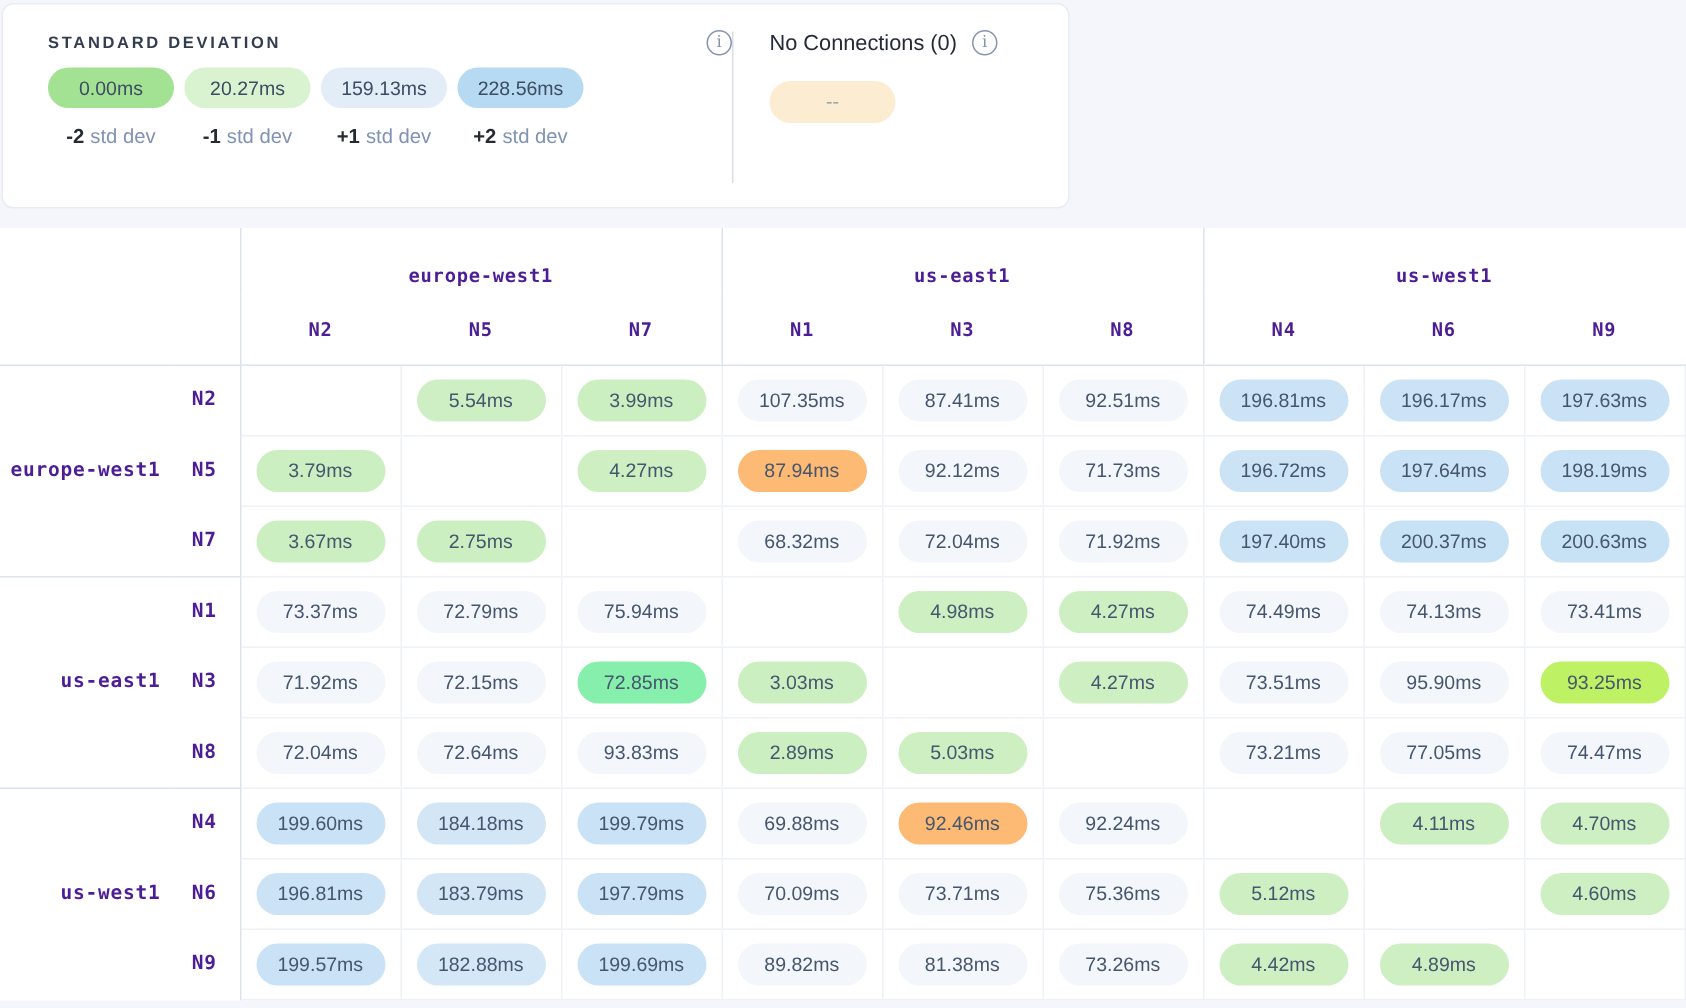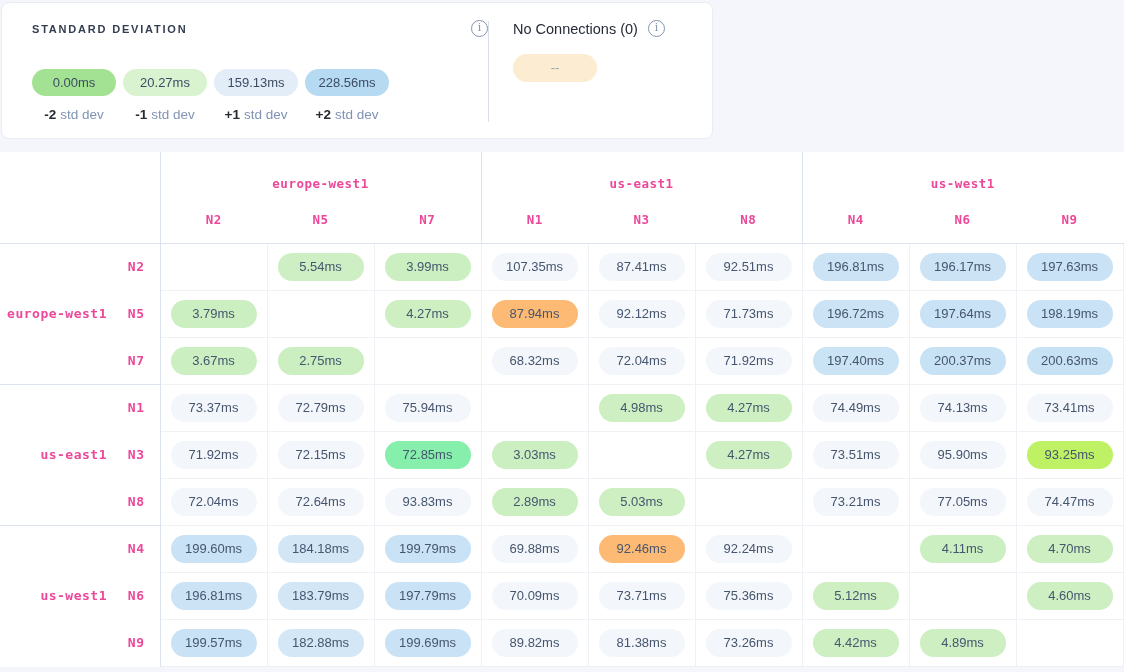--- a/index.html
+++ b/index.html
@@ -25,21 +25,21 @@
     color:#323d50; text-transform:uppercase;
   }
   .nc-title { font-size:14.5px; color:#242b36; }
   .info-icon {
     width:17px; height:17px; border-radius:50%;
     border:1.3px solid #8494ae; color:#8494ae;
     font-size:11px; line-height:14px; text-align:center;
     display:inline-block; font-family:"DejaVu Serif", serif;
     cursor:pointer; flex:0 0 auto;
   }
-  .pills-row { display:flex; gap:7px; margin-top:32px; }
+  .pills-row { display:flex; gap:7px; margin-top:8px; }
   .legend-item { display:flex; flex-direction:column; align-items:center; width:84px; }
   .pill {
     display:inline-block; height:27px; line-height:27px;
     border-radius:14px; font-size:13px; color:#3c4c63; text-align:center;
   }
   .legend-item .pill { width:100%; }
   .legend-label { margin-top:11px; font-size:13.5px; color:#8093b4; white-space:nowrap; }
   .legend-label .lbold { font-weight:bold; color:#262b33; }
   .legend-label .lrest { margin-left:4px; }
   .nc-pill {
@@ -49,21 +49,21 @@
   }
   
   .matrix-wrap { margin-top:13px; }
   table {
     border-collapse:collapse; table-layout:fixed;
     width:1123px; background:#fff;
   }
   th, td { font-weight:normal; }
   .mono {
     font-family:"DejaVu Sans Mono","Liberation Mono",monospace;
-    font-weight:bold; font-size:12.5px; letter-spacing:0.5px; color:#ec4899;
+    font-weight:bold; font-size:12.5px; letter-spacing:0.5px; color:#4c1d95;
   }
   thead tr:first-child { height:45px; }
   thead tr:last-child  { height:46px; }
   th.corner { border-right:1px solid #dce3ee; border-bottom:1px solid #dce3ee; }
   th.rh { vertical-align:bottom; padding-bottom:6px; text-align:center; }
   th.nh { vertical-align:middle; text-align:center; border-bottom:1px solid #dce3ee; }
   .cstart { border-left:1px solid #dce3ee !important; }
   tbody tr { height:47px; }
   td.cell {
     border:1px solid #eef1f6;

